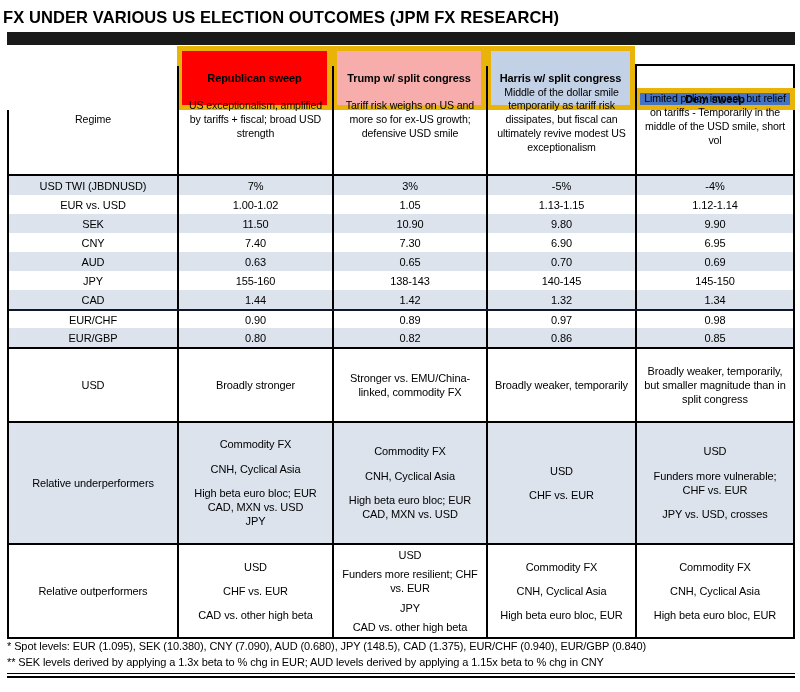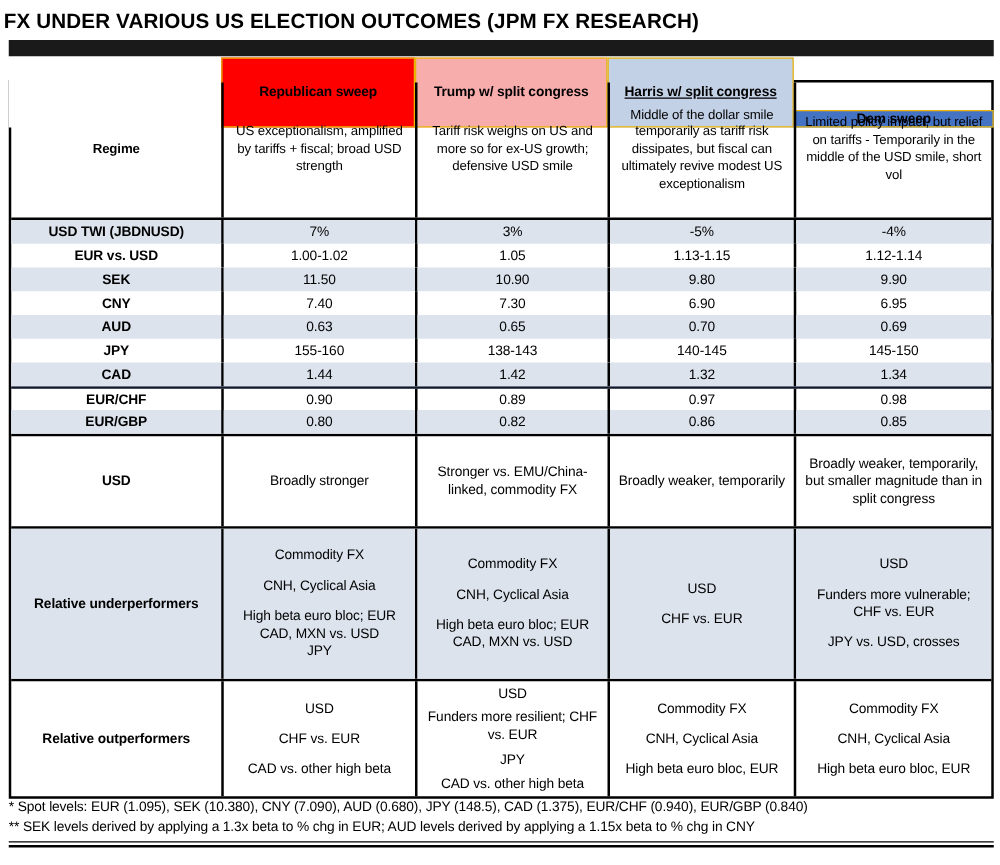--- a/index.html
+++ b/index.html
@@ -22,43 +22,43 @@
 
   .grid-row {
     display:grid;
     grid-template-columns:170px 155px 154px 149px 1fr;
     box-sizing:border-box;
   }
 
   
   .header-row { margin-top:1px; height:18px; }
   .hdr {
-    border:1px solid #eab308; box-sizing:border-box;
+    border:5px solid #eab308; box-sizing:border-box;
     font-weight:bold; font-size:11px;
     display:flex; align-items:center; justify-content:center;
     letter-spacing:-0.1px;
   }
   .hdr-rep    { background:var(--republican,#ff0000); }
   .hdr-trump  { background:var(--trump,#f7adac); }
-  .hdr-harris { background:var(--harris,#c3d1e6);text-decoration:underline; }
+  .hdr-harris { background:var(--harris,#c3d1e6); }
   .hdr-dem    { background:var(--dem,#4573c4);margin-top:42px; }
   .hdr-empty  { background:#fff; }
 
   
   .tbody { border:2px solid #000; box-sizing:border-box; background:#fff; }
   .cell {
     box-sizing:border-box;
     border-right:2px solid #000;
     display:flex; flex-direction:column;
     align-items:center; justify-content:center;
     text-align:center; padding:1px 6px;
     font-size:11px; line-height:1.3; letter-spacing:-0.1px;
   }
   .cell:last-child { border-right:none; }
-  .label-cell { font-weight:bold; }
+  .label-cell { font-weight:normal; }
 
   .row-regime { height:110px; border-bottom:2px solid #000; }
   .row-regime .cell { font-size:10.6px; }
 
   .row-num { height:19px; }
   .row-num .cell { padding:0 4px; line-height:18px; }
   .row-eurchf { border-top:2px solid #0f172a; }
   .shade-row .cell { background:var(--stripe,#dce3ed); }
 
   .row-usd { height:76px; border-top:2px solid #000; border-bottom:2px solid #000; }

